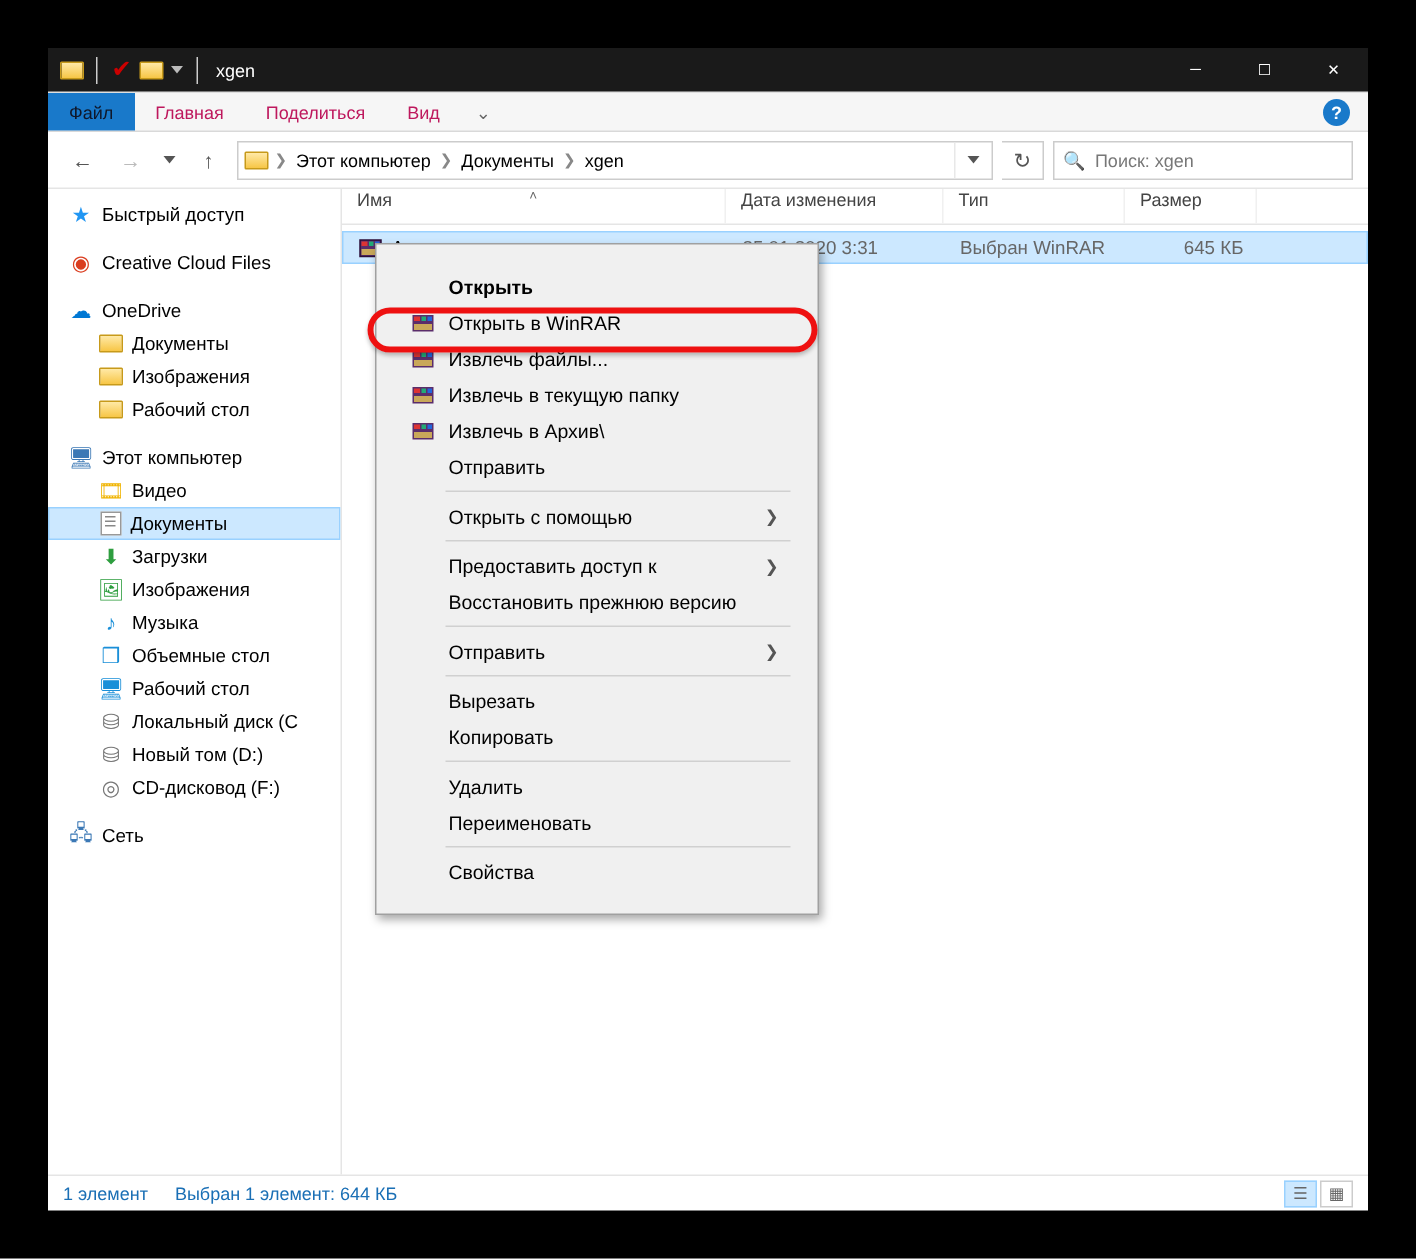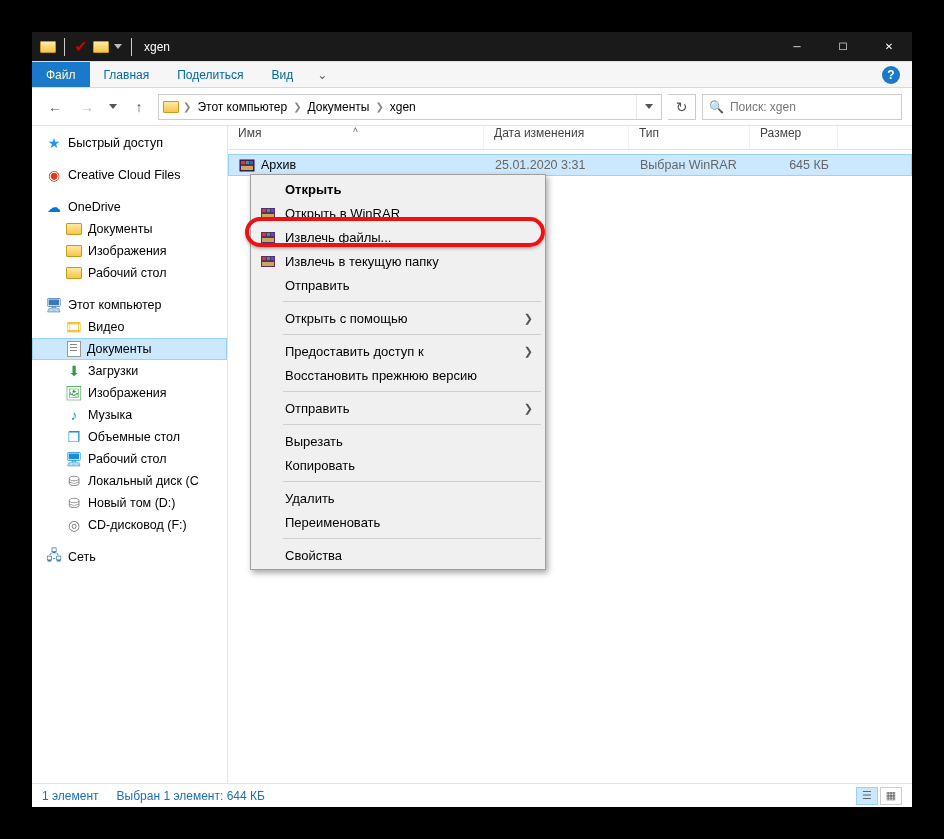--- a/index.html
+++ b/index.html
@@ -13,22 +13,22 @@
 .ic-dn { display:inline-block; width:0; height:0; border-left:4px solid transparent; border-right:4px solid transparent; border-top:5px solid #555; }
 .qat-sep { width:1px; height:18px; background:#ccc; margin:0 4px; }
 .titlebar .title { margin-left: 8px; font-size: 12px; color: #000; }
 .win-controls { margin-left: auto; display: flex; height: 100%; }
 .win-btn { width: 46px; display: flex; align-items: center; justify-content: center; color: #000; font-size: 10px; }
 .win-btn.close { background: transparent; }
 .titlebar-dark { background:#1a1a1a; color:#fff; }
 .titlebar-dark .title { color:#fff; }
 .titlebar-dark .win-btn { color:#fff; }
 .ribbon-tabs { height: 26px; display: flex; align-items: stretch; border-bottom: 1px solid #d9d9d9; font-size: 12px; background: #f6f6f6; }
-.ribbon-tab { padding: 0 14px; display: flex; align-items: center; color: #0369a1; }
-.ribbon-tab.file { background: #1979ca; color: #fef9c3; }
+.ribbon-tab { padding: 0 14px; display: flex; align-items: center; color: #be185d; }
+.ribbon-tab.file { background: #1979ca; color: #0f172a; }
 .ribbon-help { margin-left: auto; padding: 0 12px; display:flex; align-items:center; }
 .help-circle { width:18px; height:18px; border-radius:50%; background:#1979ca; color:#fff; font-size:12px; font-weight:bold; display:inline-flex; align-items:center; justify-content:center; }
 .ribbon-expand { padding:0 10px; display:flex; align-items:center; color:#666; }
 .addrbar { height: 38px; display: flex; align-items: center; gap: 6px; padding: 0 10px; border-bottom: 1px solid #e5e5e5; }
 .nav-btn { width: 26px; height: 26px; display: flex; align-items: center; justify-content: center; color: #555; font-size: 14px; }
 .nav-btn.disabled { color: #bbb; }
 .loc { flex: 1; height: 26px; border: 1px solid #ccc; display: flex; align-items: center; font-size: 12px; padding-left: 4px; }
 .loc .seg { display: flex; align-items: center; padding: 0 4px; }
 .loc .chev { color: #888; padding: 0 2px; font-size: 10px; }
 .loc-dd { margin-left:auto; padding:0 8px; color:#666; border-left:1px solid #e8e8e8; height:100%; display:flex; align-items:center; }
@@ -59,21 +59,21 @@
 .col.size { width:88px; }
 .rows { flex:1; position:relative; }
 .row { display:flex; height:22px; font-size:12.5px; align-items:center; background:#cce8ff; border:1px solid #99d1ff; margin-top:4px; }
 .cell { padding-left:10px; display:flex; align-items:center; gap:6px; }
 .cell.name { width:256px; }
 .cell.date { width:145px; color:#666; }
 .cell.type { width:121px; color:#666; }
 .cell.size { width:88px; color:#666; text-align:left; justify-content:flex-end; padding-right:10px; }
 .rar-icon { width:16px; height:16px; display:inline-flex; align-items:center; justify-content:center; }
 .rar-icon svg { width:16px; height:16px; }
-.context { position:absolute; top:24px; left:22px; width:296px; background:#f0f0f0; border:1px solid #a0a0a0; box-shadow:2px 3px 6px rgba(0,0,0,.35); font-size:13px; padding:2px; }
+.context { position:absolute; top:12px; left:22px; width:296px; background:#f0f0f0; border:1px solid #a0a0a0; box-shadow:2px 3px 6px rgba(0,0,0,.35); font-size:13px; padding:16px; }
 .ctx-item { height:24px; display:flex; align-items:center; padding-left:32px; position:relative; }
 .ctx-item.bold { font-weight:600; }
 .ctx-item .ico { position:absolute; left:6px; width:18px; height:18px; display:inline-flex; align-items:center; justify-content:center; }
 .ctx-item .submenu { position:absolute; right:10px; color:#555; font-size:11px; }
 .ctx-sep { height:1px; background:#d0d0d0; margin:4px 2px 4px 30px; }
 .ctx-highlight { position:absolute; left:-6px; top:42px; width:300px; height:30px; border:4px solid #e11; border-radius:16px; pointer-events:none; box-shadow:0 2px 3px rgba(0,0,0,.25); }
 .status { height:24px; border-top:1px solid #e5e5e5; display:flex; align-items:center; padding:0 10px; font-size:12px; color:#1a6fb5; gap:18px; }
 .status .right { margin-left:auto; display:flex; gap:2px; }
 .view-btn { width:22px; height:18px; border:1px solid #ccc; display:inline-flex; align-items:center; justify-content:center; font-size:11px; color:#666; }
 .view-btn.active { background:#cce8ff; border-color:#99d1ff; }
@@ -285,20 +285,32 @@
                 <svg viewBox="0 0 16 16">
                   <rect x="1" y="3" width="14" height="11" fill="#5a2d6b"></rect>
                   <rect x="2" y="4" width="4" height="3" fill="#d33"></rect>
                   <rect x="7" y="4" width="3" height="3" fill="#2a7"></rect>
                   <rect x="11" y="4" width="3" height="3" fill="#26d"></rect>
                   <rect x="2" y="9" width="12" height="4" fill="#c9a85a"></rect>
                 </svg>
               </span>
               <span>Извлечь в текущую папку</span>
             </div>
+          <div class="ctx-item">
+              <span class="ico rar-icon">
+                <svg viewBox="0 0 16 16">
+                  <rect x="1" y="3" width="14" height="11" fill="#5a2d6b"></rect>
+                  <rect x="2" y="4" width="4" height="3" fill="#d33"></rect>
+                  <rect x="7" y="4" width="3" height="3" fill="#2a7"></rect>
+                  <rect x="11" y="4" width="3" height="3" fill="#26d"></rect>
+                  <rect x="2" y="9" width="12" height="4" fill="#c9a85a"></rect>
+                </svg>
+              </span>
+              <span>Извлечь в Архив\</span>
+            </div>
           <div class="ctx-item">Отправить</div>
           <div class="ctx-sep"></div>
           <div class="ctx-item">
               <span>Открыть с помощью</span>
               <span class="submenu">❯</span>
             </div>
           <div class="ctx-sep"></div>
           <div class="ctx-item">
               <span>Предоставить доступ к</span>
               <span class="submenu">❯</span>

